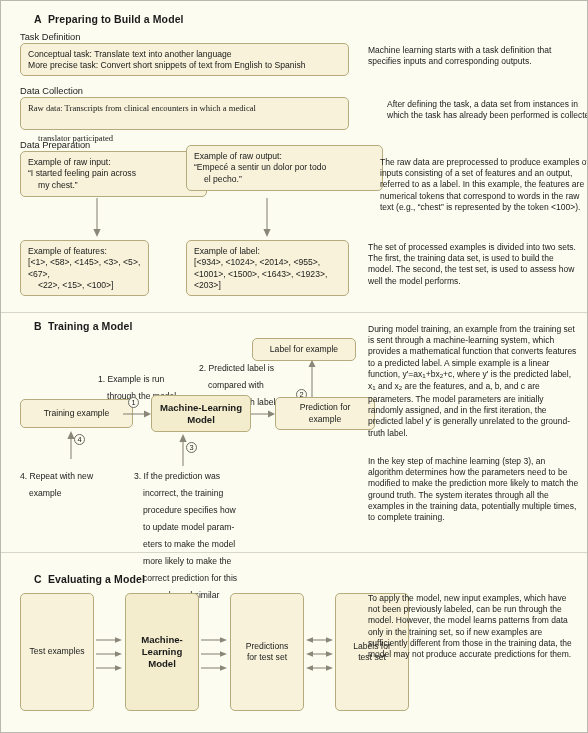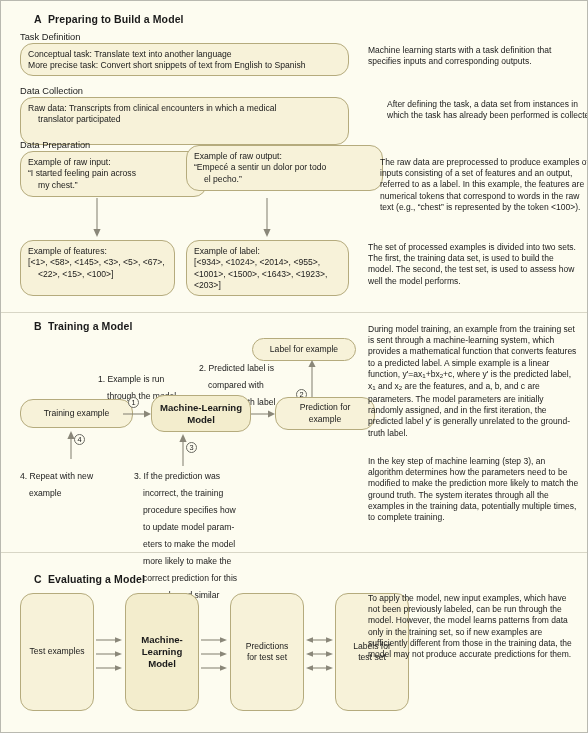--- a/index.html
+++ b/index.html
@@ -33,21 +33,21 @@
   .sub-head {
     font-family: "Liberation Sans", "DejaVu Sans", sans-serif;
     font-size: 9.3px; color:#1a1a1a; font-weight:normal;
   }
 
   
   .box {
     position:absolute;
     background:#f7f2d9;
     border:1px solid #b5ab7d;
-    border-radius:13px;
+    border-radius:5px;
     font-family: "Liberation Sans", "DejaVu Sans", sans-serif;
     font-size:8.6px;
     line-height:11.4px;
     color:#1a1a1a;
     padding:5px 7px;
   }
   .box.darker { background:#f3edcd; }
   .box.center {
     display:flex; align-items:center; justify-content:center;
     text-align:center;
@@ -106,23 +106,23 @@
       <span class="ind">Conceptual task: Translate text into another language</span>
       <span class="ind">More precise task: Convert short snippets of text from English to Spanish</span>
     </div>
 
     <div class="narr" style="left:367px; top:44px;">
       <p>Machine learning starts with a task definition that specifies inputs and corresponding outputs.</p>
     </div>
 
     <div class="sub-head" style="position:absolute; left:19px; top:85px;">Data Collection</div>
 
-    <div class="box" style="left:19px; top:96px; width:329px; height:48px;">
+    <div class="box" style="left:19px; top:96px; width:329px; height:33px;font-family:Liberation Serif, serif;">
       <span class="ind">Raw data: Transcripts from clinical encounters in which a medical</span>
-      <span style="display:block; padding-left:10px;">translator participated</span>
+      <span style="display:block; padding-left:10px;margin-top:19px;">translator participated</span>
     </div>
 
     <div class="narr" style="left:386px; top:98px;">
       <p>After defining the task, a data set from instances in which the task has already been performed is collected.</p>
     </div>
 
     <div class="sub-head" style="position:absolute; left:19px; top:139px;">Data Preparation</div>
 
     <div class="box" style="left:19px; top:150px; width:187px; height:46px;">
       <span>Example of raw input:</span>
@@ -146,21 +146,21 @@
         <polygon points="6,39 2.4,31 9.6,31" fill="#8a8779"></polygon>
       </svg>
     </div>
     <div class="arw" style="left:260px; top:197px;">
       <svg width="12" height="40" viewBox="0 0 12 40">
         <line x1="6" y1="0" x2="6" y2="33" stroke="#8a8779" stroke-width="1.1"></line>
         <polygon points="6,39 2.4,31 9.6,31" fill="#8a8779"></polygon>
       </svg>
     </div>
 
-    <div class="box" style="left:19px; top:239px; width:155px; height:56px;">
+    <div class="box" style="left:19px; top:239px; width:129px; height:56px;">
       <span>Example of features:</span>
       <span style="display:block;">[&lt;1&gt;, &lt;58&gt;, &lt;145&gt;, &lt;3&gt;, &lt;5&gt;, &lt;67&gt;,</span>
       <span style="display:block; padding-left:10px;">&lt;22&gt;, &lt;15&gt;, &lt;100&gt;]</span>
     </div>
 
     <div class="box" style="left:185px; top:239px; width:163px; height:56px;">
       <span>Example of label:</span>
       <span style="display:block;">[&lt;934&gt;, &lt;1024&gt;, &lt;2014&gt;, &lt;955&gt;,</span>
       <span style="display:block;">&lt;1001&gt;, &lt;1500&gt;, &lt;1643&gt;, &lt;1923&gt;,</span>
       <span style="display:block;">&lt;203&gt;]</span>

